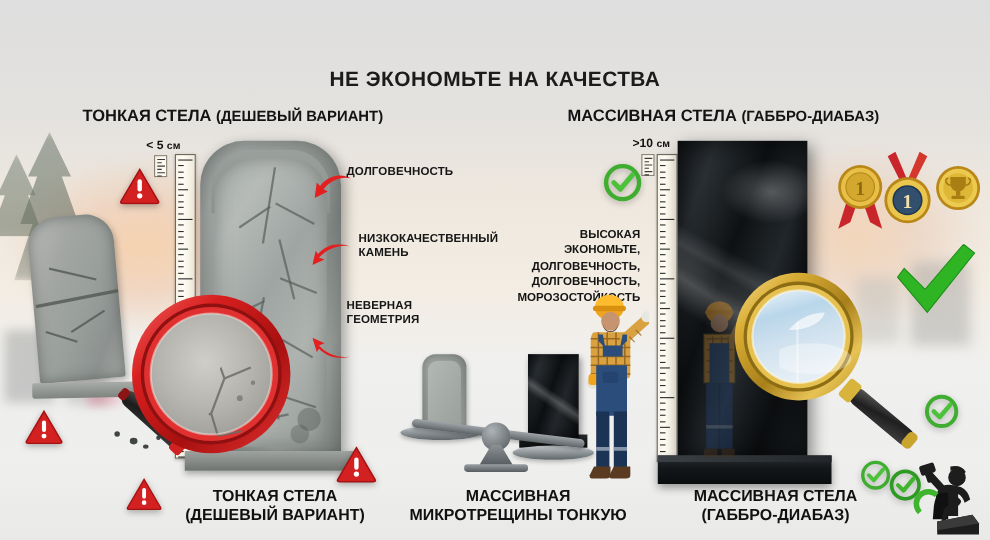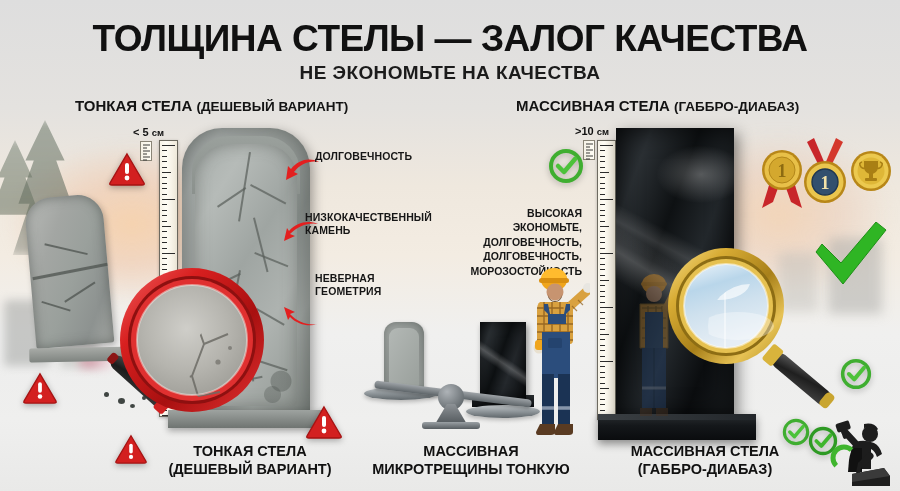--- a/index.html
+++ b/index.html
@@ -142,21 +142,21 @@
   
   .arrow{ position:absolute; }
   .arrow svg{ display:block; }
 
   
   .callout{
     position:absolute; font-size:10.5px; font-weight:700; color:#161616; line-height:1.22;
     letter-spacing:.1px; white-space:pre-line;
   }
   .co-micro{ left:315px; top:150px; }
-  .co-lowq{ left:305px; top:211px; }
+  .co-lowq{ left:326px; top:211px; }
   .co-geom{ left:315px; top:272px; }
   .co-props{
     position:absolute; left:456px; top:206px; width:126px; text-align:right;
     font-size:10.5px; font-weight:700; color:#141414; line-height:1.38; white-space:pre-line;
   }
 
   
   .warn{ position:absolute; }
   .warn svg{ display:block; filter:drop-shadow(0 2px 3px rgba(0,0,0,.3)); }
 
@@ -270,21 +270,20 @@
   <div class="tree t1"></div>
   <div class="tree t2"></div>
   <div class="tree t3"></div>
   <div class="blurstone b1"></div>
   <div class="blurstone b2"></div>
   <div class="blurstone b3"></div>
   <div class="blurstone b4"></div>
   <div class="blurflower"></div>
   <div class="bg-floor"></div>
 
-  <div class="title">ТОЛЩИНА СТЕЛЫ — ЗАЛОГ КАЧЕСТВА</div>
   <div class="subtitle">НЕ ЭКОНОМЬТЕ НА КАЧЕСТВА</div>
 
   <div class="sect-head sect-left"><span>ТОНКАЯ СТЕЛА </span><span class="paren">(ДЕШЕВЫЙ ВАРИАНТ)</span></div>
 
   <div class="sect-head sect-right"><span>МАССИВНАЯ СТЕЛА </span><span class="paren">(ГАББРО-ДИАБАЗ)</span></div>
 
   <div class="measure m-left"><span>&lt; 5 </span><span class="u">см</span></div>
 
   <div class="measure m-right"><span>&gt;10 </span><span class="u">см</span></div>
 

